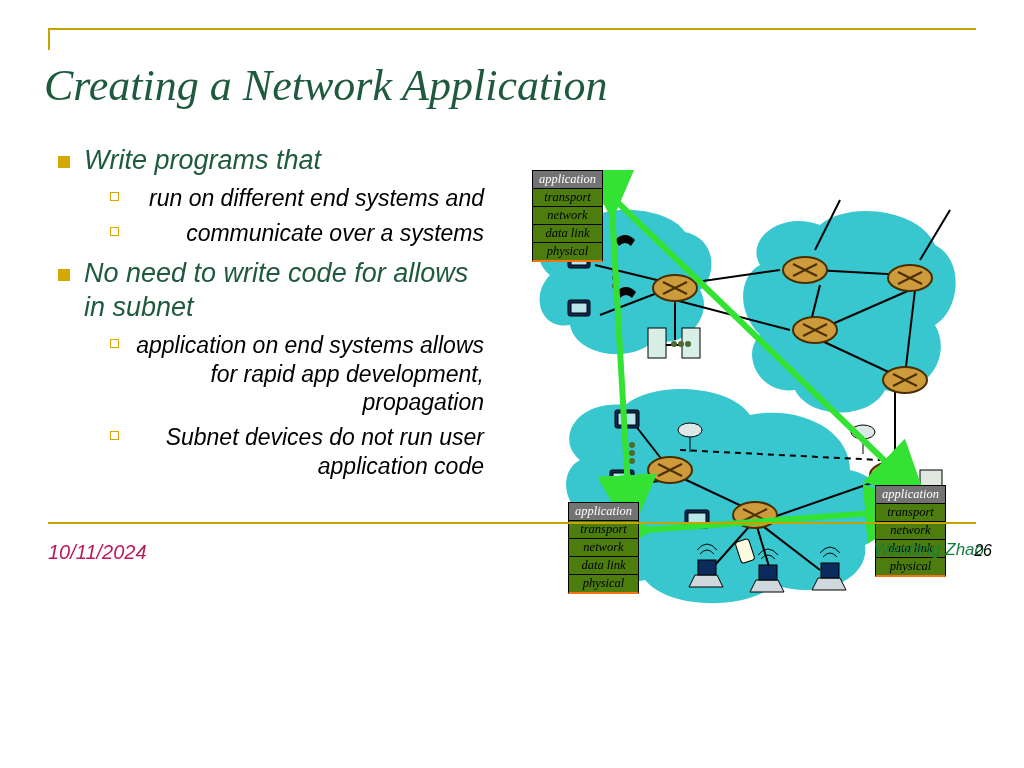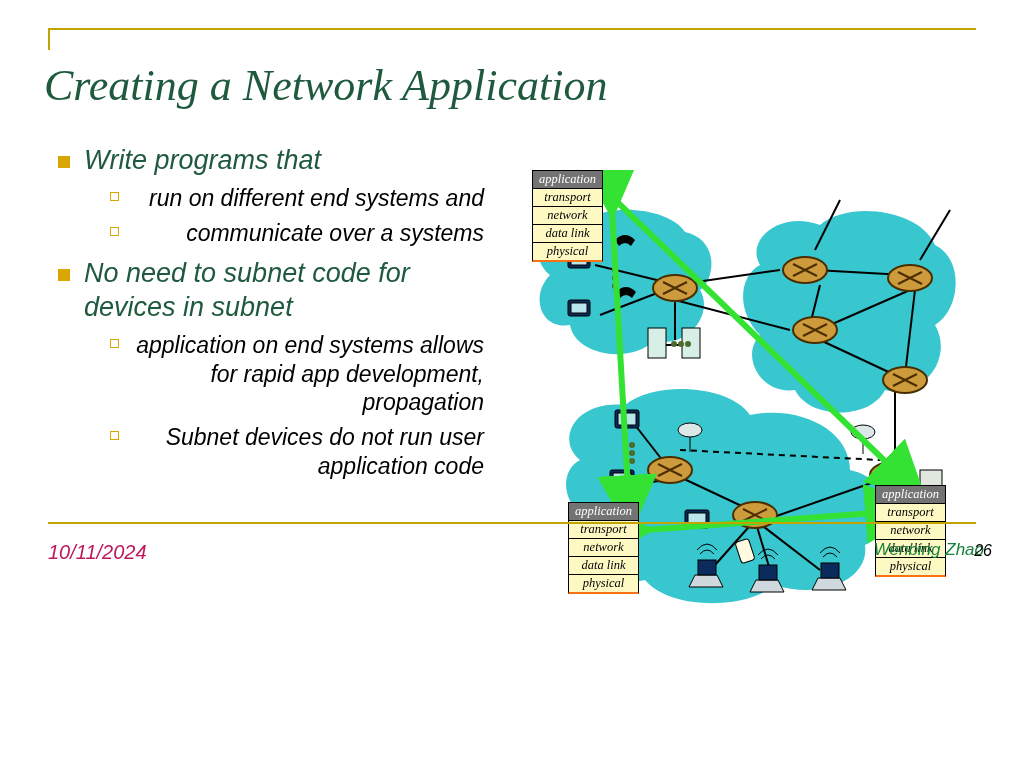--- a/index.html
+++ b/index.html
@@ -111,21 +111,21 @@
   .stack {
     position: absolute;
   }
   .stack .row {
     font-family: "Comic Sans MS", "Segoe Script", cursive;
     font-size: 12.5px;
     line-height: 15px;
     text-align: center;
     border: 1px solid #000;
     border-top: none;
-    background: #fef9c3;
+    background: #4d7c0f;
     padding: 1px 6px;
     white-space: nowrap;
   }
   .stack .row:first-child { border-top: 1px solid #000; }
   .stack .row.app {
     background: #737373;
     color: #fff;
   }
   .stack .row.lst { border-bottom: 2px solid #f97316; }
 </style>
@@ -140,21 +140,21 @@
   <div class="body">
     <ul class="level1">
       <li>
         <span class="l1text">Write programs that</span>
         <ul class="level2">
           <li>run on different end systems and</li>
           <li>communicate over a systems</li>
         </ul>
       </li>
       <li>
-        <span class="l1text">No need to subnet code for devices in subnet</span>
+        <span class="l1text">No need to write code for allows in subnet</span>
         <ul class="level2">
           <li>application on end systems allows for rapid app development, propagation</li>
           <li>Subnet devices do not run user application code</li>
         </ul>
       </li>
     </ul>
   </div>
 
   <div class="figure">
     <svg width="445" height="450" viewBox="0 0 445 450">

